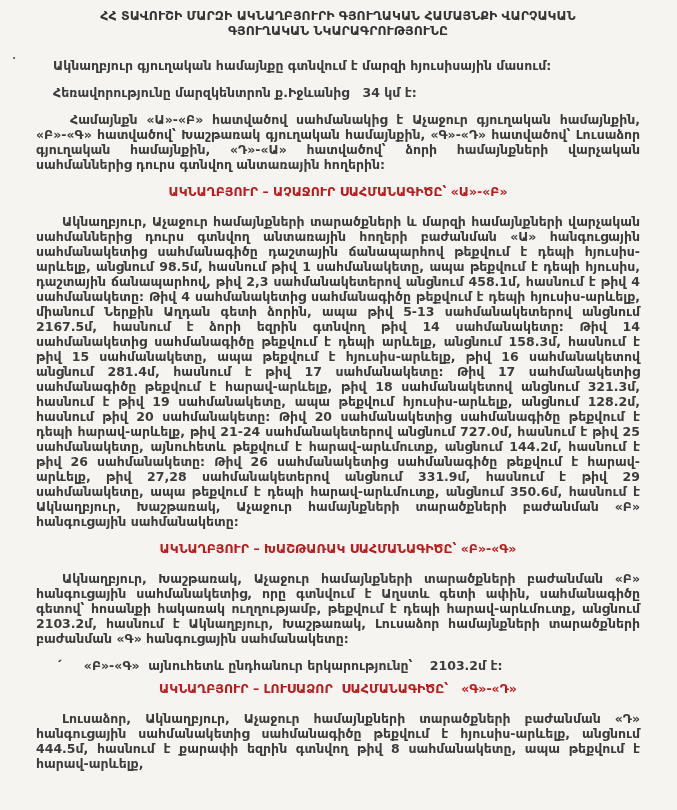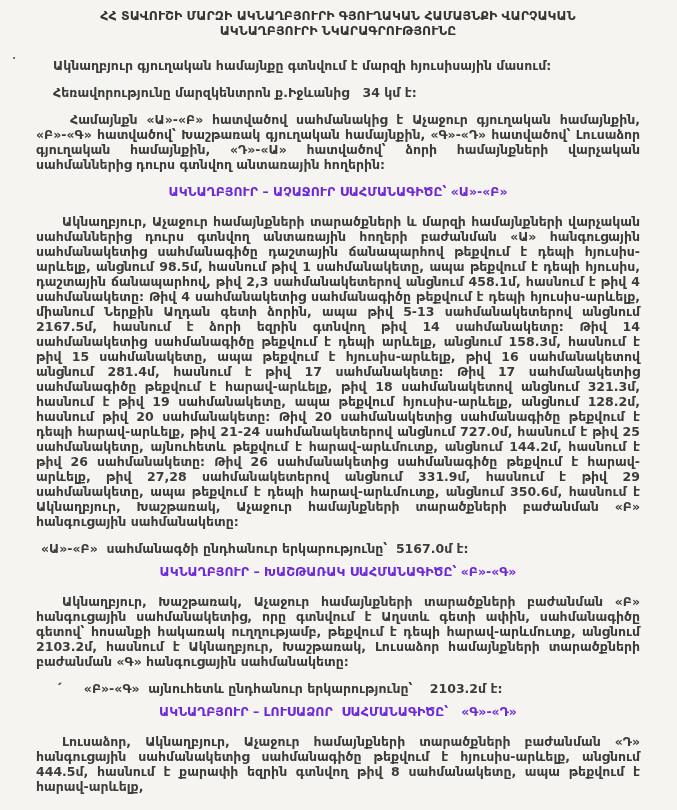--- a/index.html
+++ b/index.html
@@ -35,21 +35,21 @@
     white-space: pre-wrap;
   }
   .indent-sm  { text-indent: 17px; }
   .indent-md  { text-indent: 26px; }
   .indent-lg  { text-indent: 34px; }
   .section-heading {
     text-align: center;
     font-size: 12.5px;
     line-height: 15px;
     margin: 8px 0 15px 0;
-    color: #6d28d9;
+    color: #b91c1c;
     white-space: pre-wrap;
   }
   .total-line {
     font-size: 12.5px;
     line-height: 15px;
     margin: 0;
     white-space: pre-wrap;
     text-indent: 17px;
   }
   .intro-dot {
@@ -65,32 +65,31 @@
     color: #4a4a4a;
   }
 </style>
 </head>
 <body>
 
 <div class="page">
 
   <div class="doc-title">
     <div>ՀՀ ՏԱՎՈՒՇԻ ՄԱՐԶԻ ԱԿՆԱՂԲՅՈՒՐԻ ԳՅՈՒՂԱԿԱՆ ՀԱՄԱՅՆՔԻ ՎԱՐՉԱԿԱՆ</div>
-    <div>ԱԿՆԱՂԲՅՈՒՐԻ ՆԿԱՐԱԳՐՈՒԹՅՈՒՆԸ</div>
+    <div>ԳՅՈՒՂԱԿԱՆ ՆԿԱՐԱԳՐՈՒԹՅՈՒՆԸ</div>
   </div>
 
   <span class="intro-dot">·</span>
 
   <p class="par indent-sm">Ակնաղբյուր գյուղական համայնքը գտնվում է մարզի հյուսիսային մասում:</p>
   <p class="par indent-sm">Հեռավորությունը մարզկենտրոն ք.Իջևանից   34 կմ է:</p>
   <p class="par indent-lg">Համայնքն «Ա»-«Բ» հատվածով սահմանակից է Աչաջուր գյուղական համայնքին, «Բ»-«Գ» հատվածով՝ Խաշթառակ գյուղական համայնքին, «Գ»-«Դ» հատվածով՝ Լուսաձոր գյուղական համայնքին, «Դ»-«Ա» հատվածով՝ ձորի համայնքների վարչական սահմաններից դուրս գտնվող անտառային հողերին:</p>
 
   <h2 class="section-heading">ԱԿՆԱՂԲՅՈՒՐ – ԱՉԱՋՈՒՐ ՍԱՀՄԱՆԱԳԻԾԸ՝ «Ա»-«Բ»</h2>
   <p class="par indent-md">Ակնաղբյուր, Աչաջուր համայնքների տարածքների և մարզի համայնքների վարչական սահմաններից դուրս գտնվող անտառային հողերի բաժանման «Ա» հանգուցային սահմանակետից սահմանագիծը դաշտային ճանապարհով թեքվում է դեպի հյուսիս-արևելք, անցնում 98.5մ, հասնում թիվ 1 սահմանակետը, ապա թեքվում է դեպի հյուսիս, դաշտային ճանապարհով, թիվ 2,3 սահմանակետերով անցնում 458.1մ, հասնում է թիվ 4 սահմանակետը: Թիվ 4 սահմանակետից սահմանագիծը թեքվում է դեպի հյուսիս-արևելք, միանում Ներքին Աղդան գետի ձորին, ապա թիվ 5-13 սահմանակետերով անցնում 2167.5մ, հասնում է ձորի եզրին գտնվող թիվ 14 սահմանակետը: Թիվ 14 սահմանակետից սահմանագիծը թեքվում է դեպի արևելք, անցնում 158.3մ, հասնում է թիվ 15 սահմանակետը, ապա թեքվում է հյուսիս-արևելք, թիվ 16 սահմանակետով անցնում 281.4մ, հասնում է թիվ 17 սահմանակետը: Թիվ 17 սահմանակետից սահմանագիծը թեքվում է հարավ-արևելք, թիվ 18 սահմանակետով անցնում 321.3մ, հասնում է թիվ 19 սահմանակետը, ապա թեքվում հյուսիս-արևելք, անցնում 128.2մ, հասնում թիվ 20 սահմանակետը: Թիվ 20 սահմանակետից սահմանագիծը թեքվում է դեպի հարավ-արևելք, թիվ 21-24 սահմանակետերով անցնում 727.0մ, հասնում է թիվ 25 սահմանակետը, այնուհետև թեքվում է հարավ-արևմուտք, անցնում 144.2մ, հասնում է թիվ 26 սահմանակետը: Թիվ 26 սահմանակետից սահմանագիծը թեքվում է հարավ-արևելք, թիվ 27,28 սահմանակետերով անցնում 331.9մ, հասնում է թիվ 29 սահմանակետը, ապա թեքվում է դեպի հարավ-արևմուտք, անցնում 350.6մ, հասնում է Ակնաղբյուր, Խաշթառակ, Աչաջուր համայնքների տարածքների բաժանման «Բ» հանգուցային սահմանակետը:</p>
-  <p class="total-line"><span>«Ա»-«Բ»  սահմանագծի ընդհանուր երկարությունը՝  5167.0մ է:</span></p>
 
   <h2 class="section-heading">ԱԿՆԱՂԲՅՈՒՐ – ԽԱՇԹԱՌԱԿ ՍԱՀՄԱՆԱԳԻԾԸ՝ «Բ»-«Գ»</h2>
   <p class="par indent-md">Ակնաղբյուր, Խաշթառակ, Աչաջուր համայնքների տարածքների բաժանման «Բ» հանգուցային սահմանակետից, որը գտնվում է Աղստև գետի ափին, սահմանագիծը գետով՝ հոսանքի հակառակ ուղղությամբ, թեքվում է դեպի հարավ-արևմուտք, անցնում 2103.2մ, հասնում է Ակնաղբյուր, Խաշթառակ, Լուսաձոր համայնքների տարածքների բաժանման «Գ» հանգուցային սահմանակետը:</p>
   <p class="total-line"><span class="lead-mark">՛</span><span>«Բ»-«Գ»  այնուհետև ընդհանուր երկարությունը՝    2103.2մ է:</span></p>
 
   <h2 class="section-heading">ԱԿՆԱՂԲՅՈՒՐ – ԼՈՒՍԱՁՈՐ  ՍԱՀՄԱՆԱԳԻԾԸ՝   «Գ»-«Դ»</h2>
   <p class="par indent-md">Լուսաձոր, Ակնաղբյուր, Աչաջուր համայնքների տարածքների բաժանման «Դ» հանգուցային սահմանակետից սահմանագիծը թեքվում է հյուսիս-արևելք, անցնում 444.5մ, հասնում է քարափի եզրին գտնվող թիվ 8 սահմանակետը, ապա թեքվում է հարավ-արևելք,</p>
 
 </div>
 

